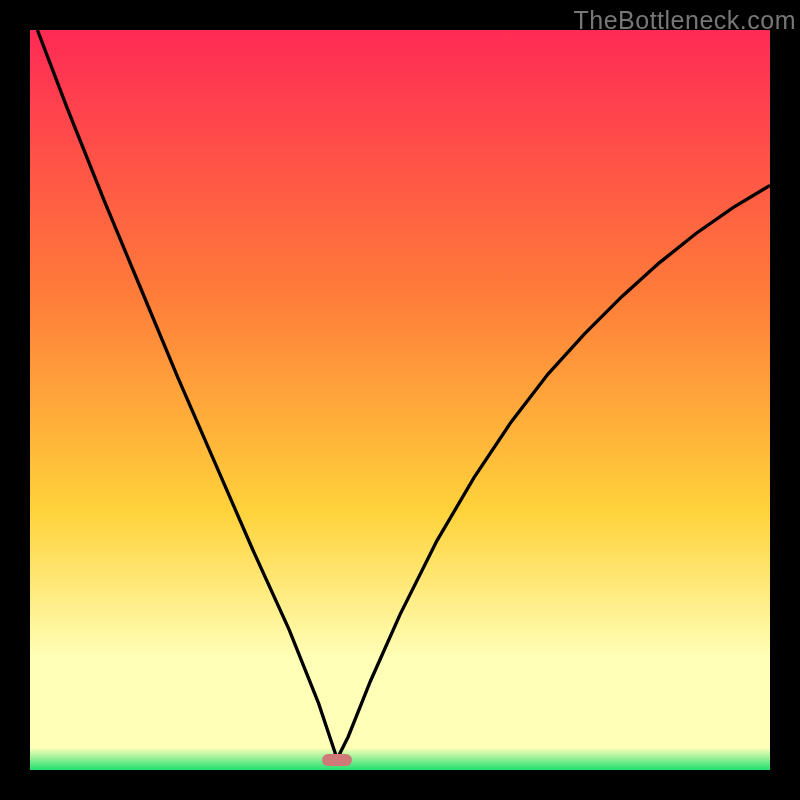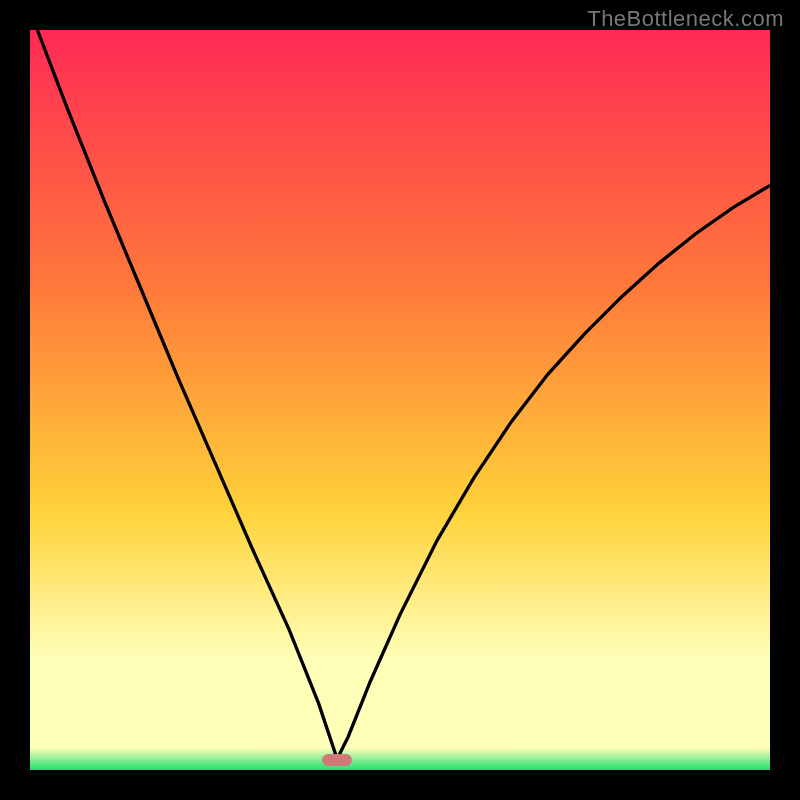--- a/index.html
+++ b/index.html
@@ -30,23 +30,23 @@
   .gradient {
     position: absolute;
     left: 0;
     top: 0;
     width: 100%;
     height: 100%;
   }
   .watermark {
     position: absolute;
     top: 6px;
-    right: 16px;
+    right: 4px;
     color: #777;
-    font-size: 22px;
+    font-size: 25px;
     letter-spacing: 0.5px;
   }
   svg.curves {
     position: absolute;
     left: 0;
     top: 0;
     width: 100%;
     height: 100%;
   }
   .marker {

